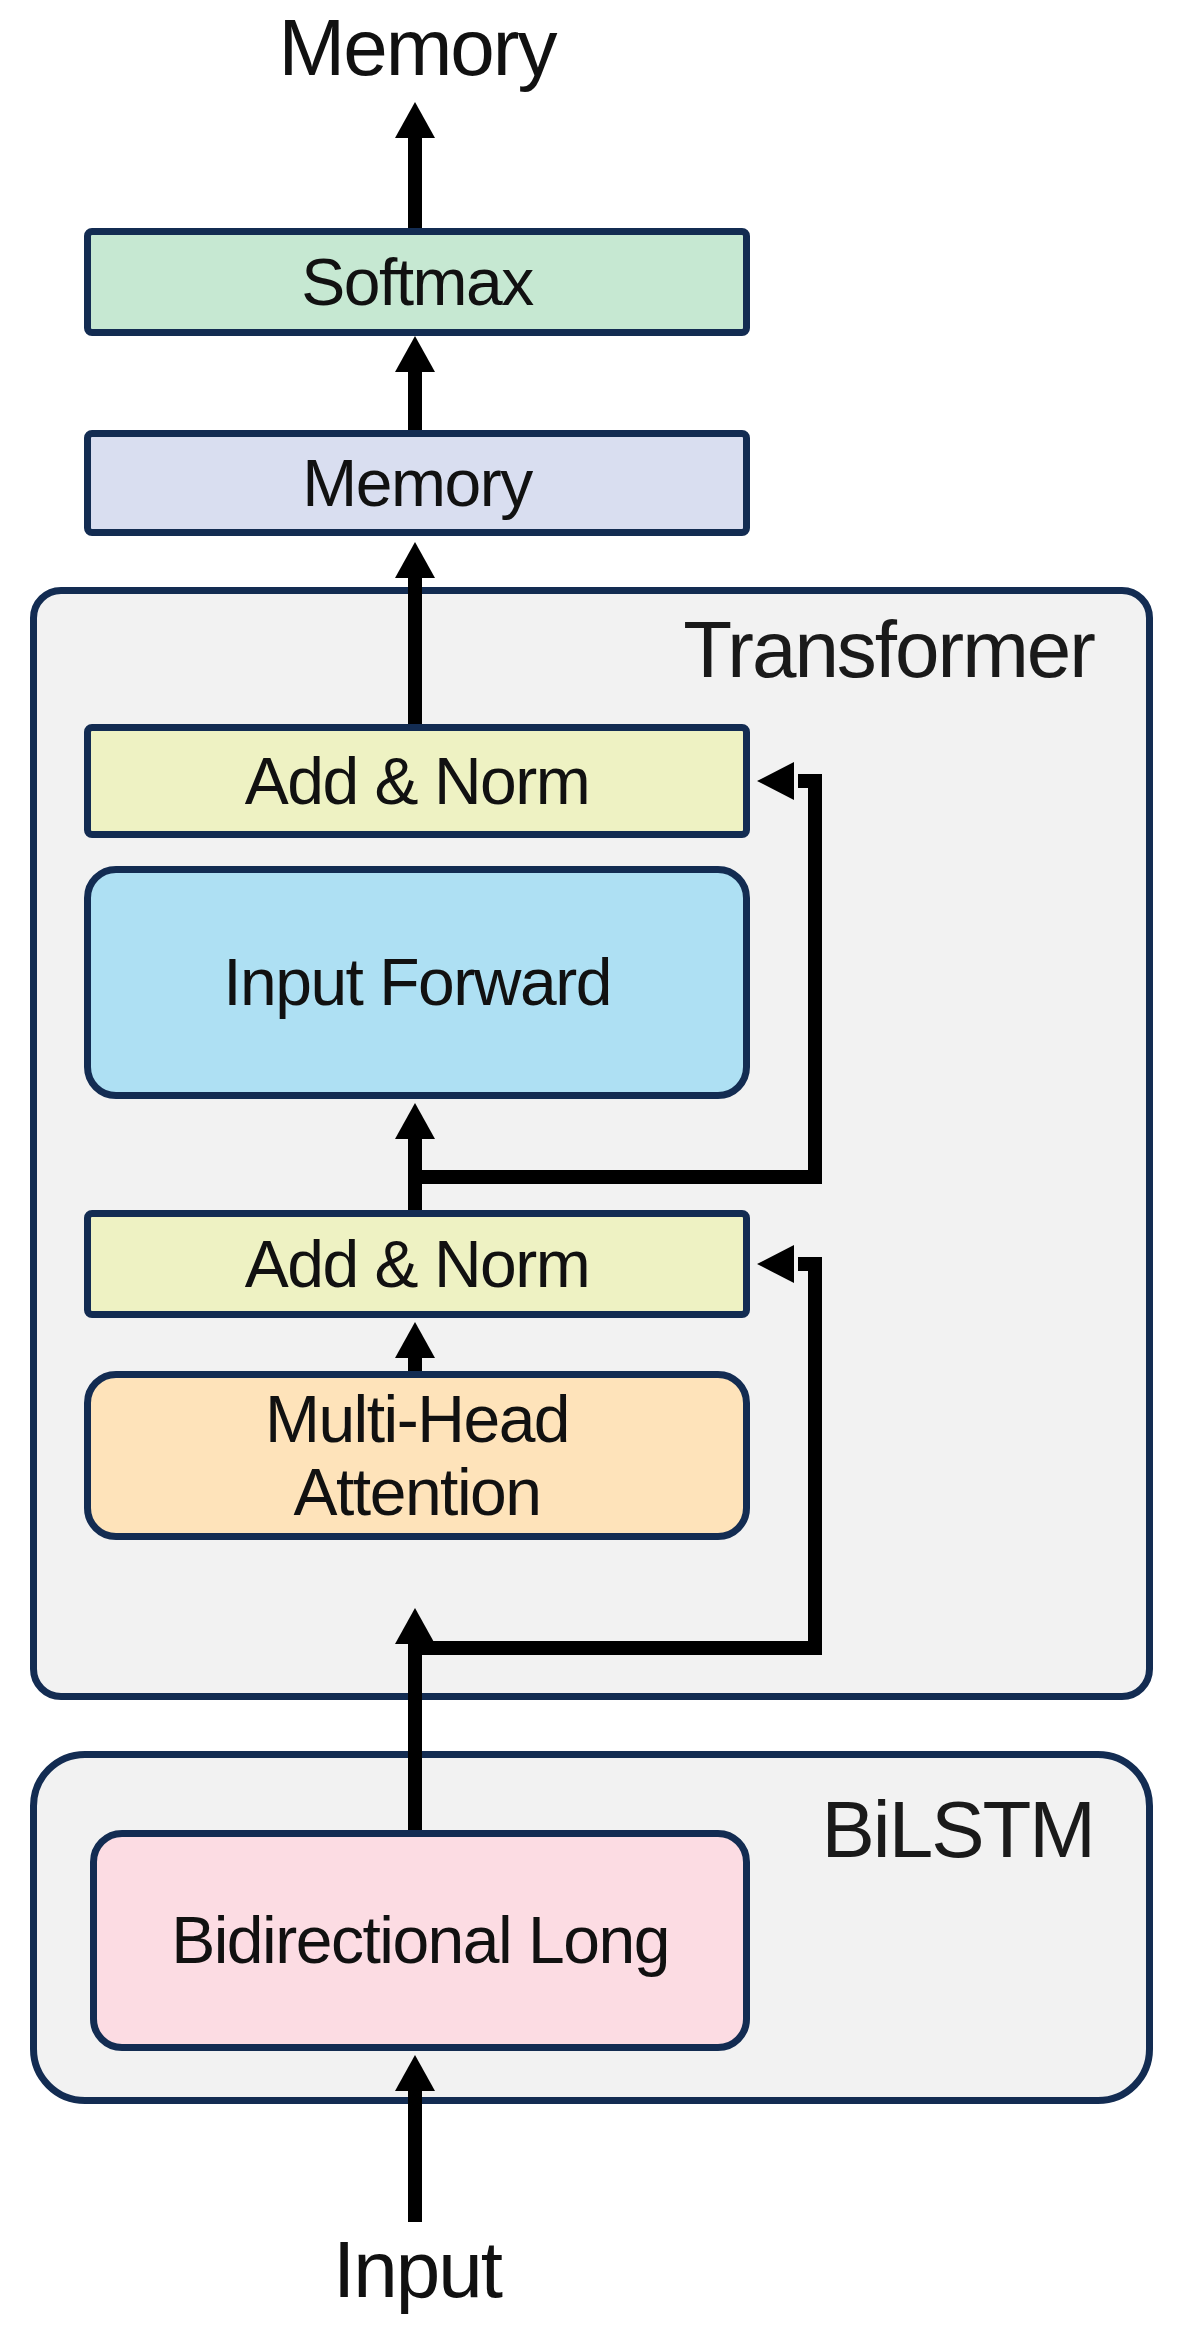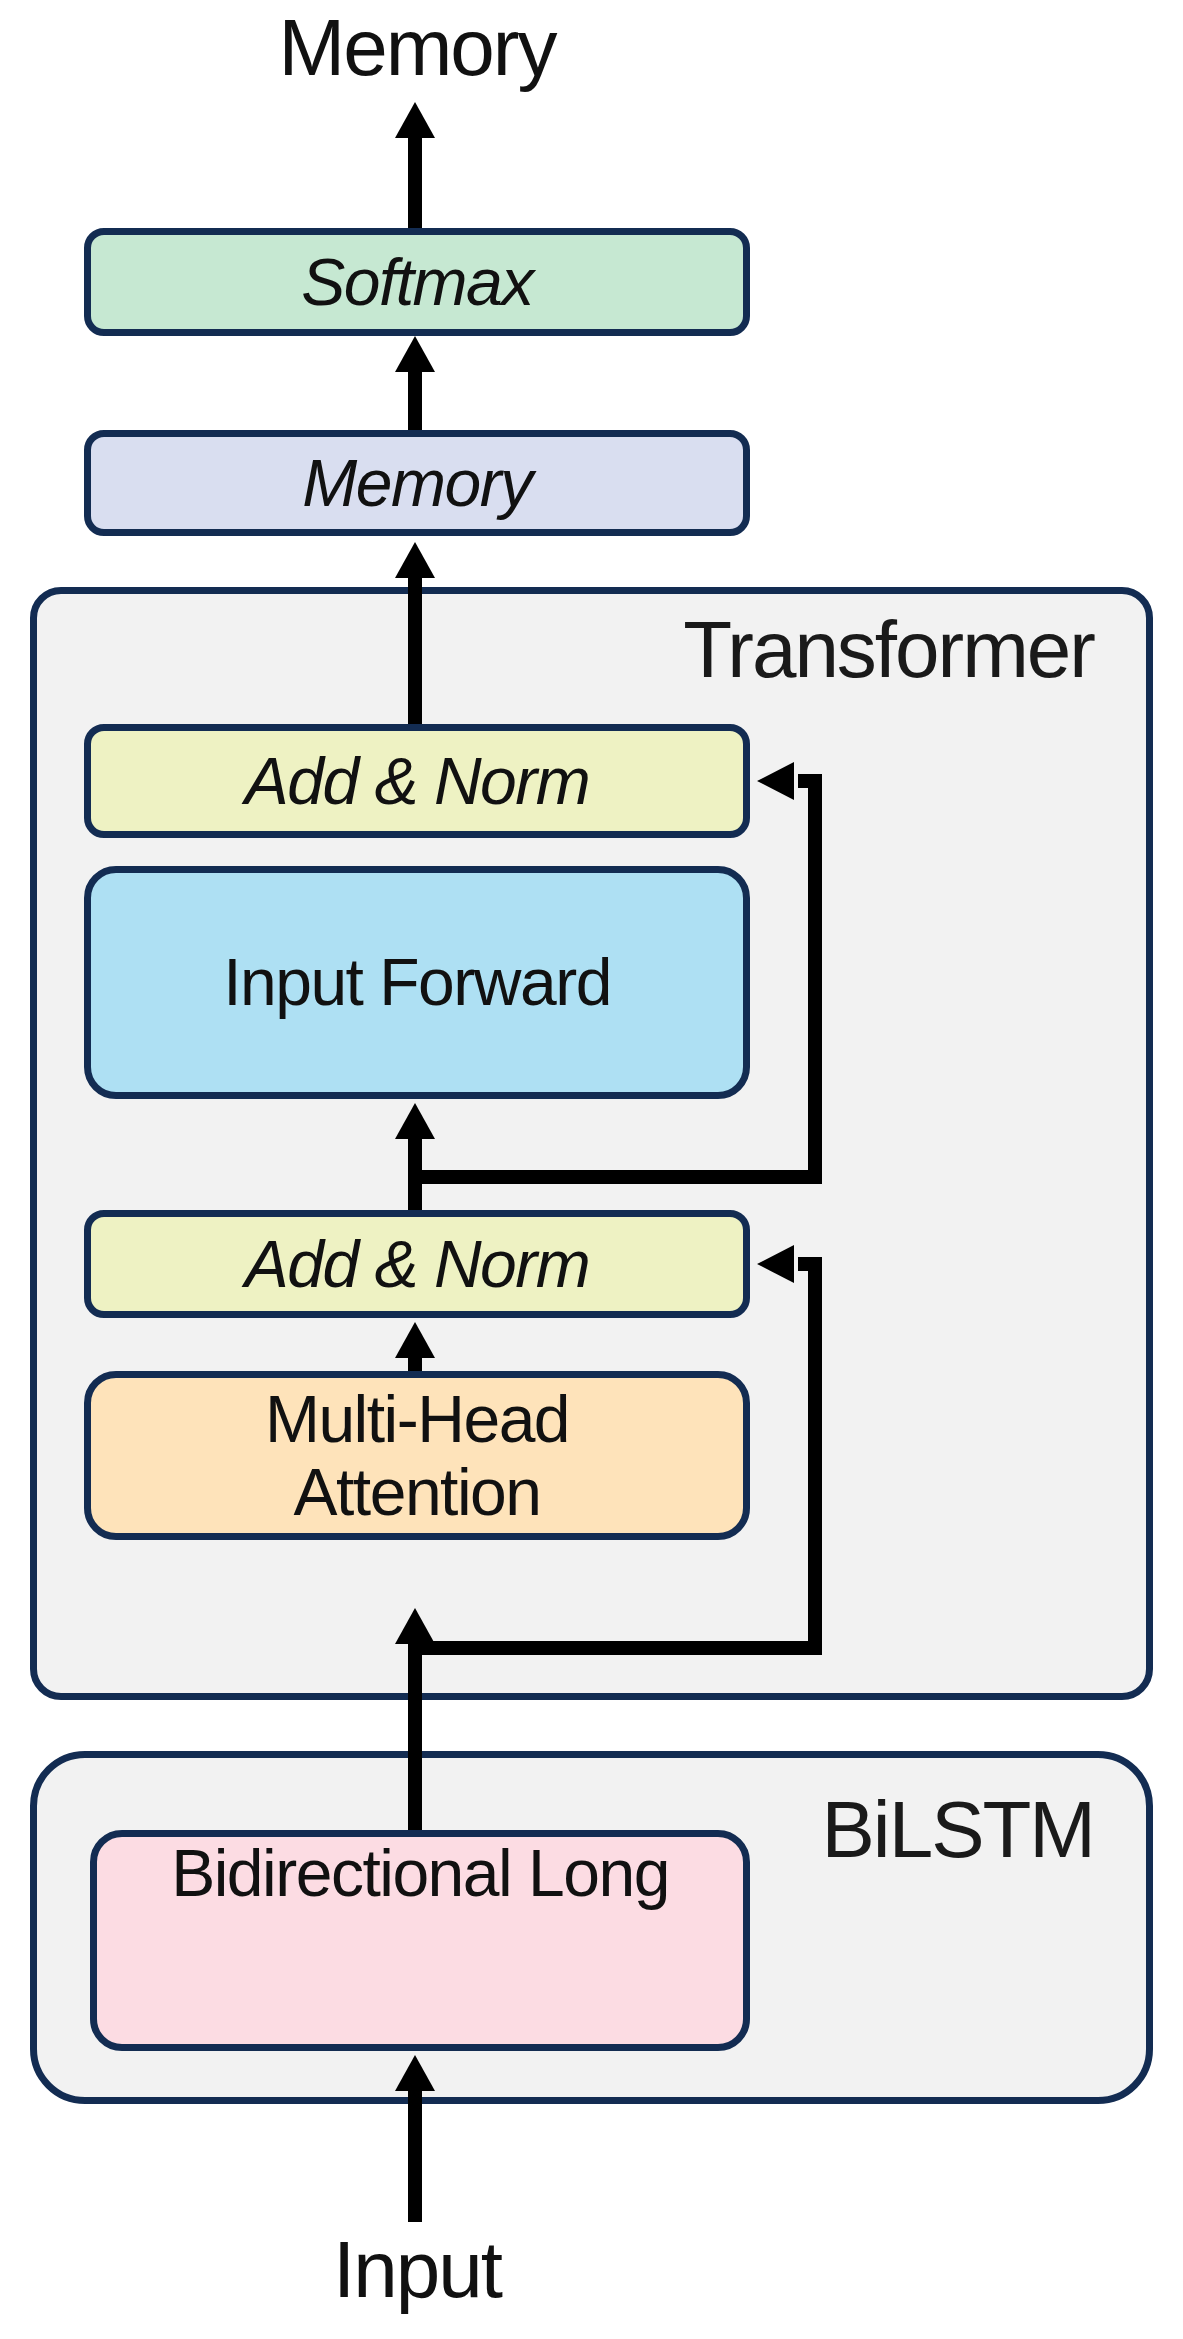--- a/index.html
+++ b/index.html
@@ -74,30 +74,30 @@
     align-items: center;
     justify-content: center;
     text-align: center;
     font-size: 66px;
     letter-spacing: -1.5px;
     line-height: 1.1;
     color: #111111;
     z-index: 3;
     white-space: nowrap;
   }
-  .r-small { border-radius: 20px; font-style: italic; }
+  .r-small { border-radius: 8px; }
   .r-big   { border-radius: 32px; }
 
   .block.softmax        { top: 228px;  height: 108px; background: #c6e8d2; }
   .block.linear         { top: 430px;  height: 106px; background: #d9def0; }
   .block.add-norm-top   { top: 724px;  height: 114px; background: #eef2c3; }
   .block.feed-forward   { top: 866px;  height: 233px; background: #aee0f3; }
   .block.add-norm-bot   { top: 1210px; height: 108px; background: #eef2c3; }
   .block.mha            { top: 1371px; height: 169px; background: #fee3ba; }
-  .block.bilstm-cell    { top: 1830px; height: 221px; background: #fcdce3; left: 90px; width: 660px; justify-content: space-between; }
+  .block.bilstm-cell    { top: 1830px; height: 221px; background: #fcdce3; left: 90px; width: 660px; }
 </style>
 </head>
 <body>
 
 <div class="canvas">
 
   <svg class="connectors" viewBox="0 0 1183 2339" xmlns="http://www.w3.org/2000/svg">
     <g stroke="#000000" stroke-width="14" fill="none" stroke-linejoin="miter">
       <path d="M415,236 L415,136"></path>
       <path d="M415,436 L415,372"></path>

